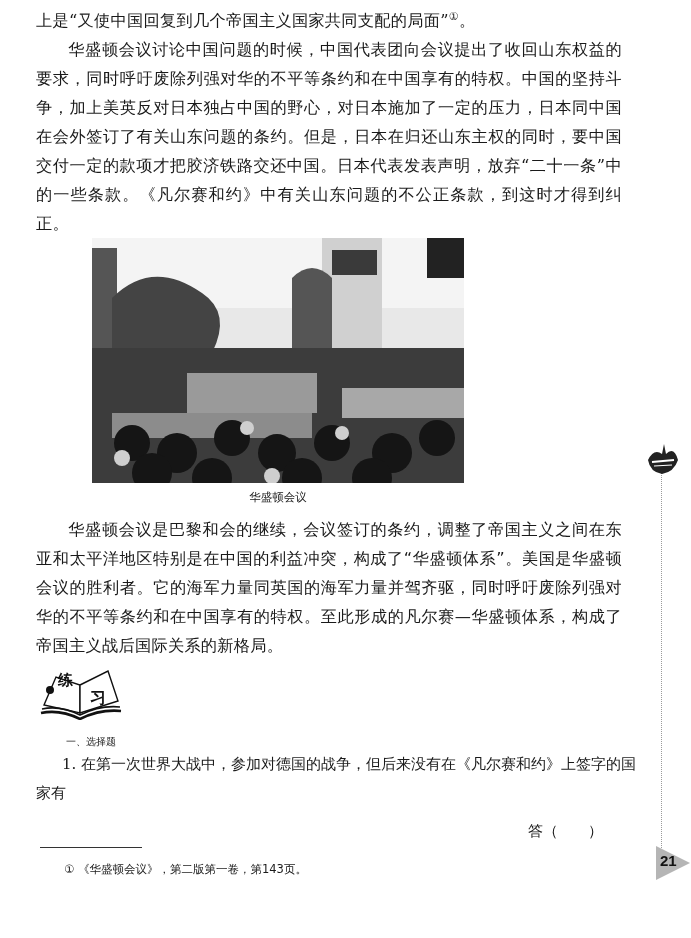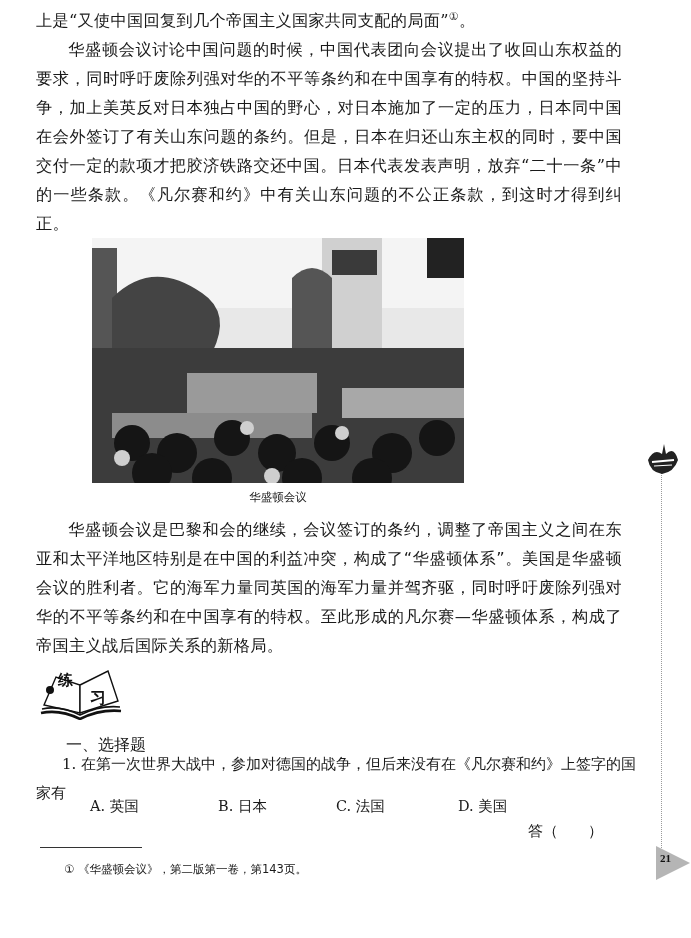--- a/index.html
+++ b/index.html
@@ -22,41 +22,41 @@
       background: #cfcfcf; overflow: hidden;
     }
     .photo svg { display: block; }
     .caption {
       position: absolute; left: 92px; width: 372px; top: 490px;
       text-align: center; font-size: 11.5px; font-family: Liberation Serif, serif;
     }
     .p2 { top: 515px; font-family: "DejaVu Sans", "Liberation Sans", sans-serif; }
     .exercise-logo { position: absolute; left: 38px; top: 665px; width: 84px; height: 55px; }
     .section-head {
-      position: absolute; left: 66px; top: 735px; font-size: 16px;
+      position: absolute; left: 66px; top: 735px; font-size: 10px;
       font-family: "DejaVu Sans", "Liberation Sans", sans-serif;
     }
     .question { position: absolute; left: 36px; top: 750px; width: 604px; font-size: 15px; line-height: 29px; }
     .options { position: absolute; top: 797px; left: 0; width: 691px; height: 28px; font-size: 14.5px; }
     .opt { position: absolute; top: 0; }
     .answer { position: absolute; left: 528px; top: 822px; font-size: 15px; }
     .fn-rule { position: absolute; left: 40px; top: 847px; width: 102px; height: 1px; background: #333; }
     .footnote {
       position: absolute; left: 64px; top: 862px; font-size: 11.5px;
       font-family: "DejaVu Sans", "Liberation Sans", sans-serif;
     }
     .margin-line {
       position: absolute; left: 661px; top: 470px; width: 0; height: 380px;
       border-left: 1.5px dotted #9a9a9a;
     }
     .margin-emblem { position: absolute; left: 640px; top: 440px; width: 44px; height: 40px; }
     .page-tab { position: absolute; left: 656px; top: 846px; width: 34px; height: 34px; }
     .page-num {
-      position: absolute; left: 660px; top: 852px; font-size: 11px; font-weight: bold;
-      font-family: Liberation Serif, serif; color: #111;
+      position: absolute; left: 660px; top: 852px; font-size: 15px; font-weight: bold;
+      font-family: Liberation Sans, sans-serif; color: #111;
     }
   </style>
 </head>
 <body>
 
 <div class="page">
 
   <div class="para p0">
     <span>上是“又使中国回复到几个帝国主义国家共同支配的局面”</span><span class="fnref">①</span><span>。</span>
   </div>
@@ -118,26 +118,20 @@
     </svg>
   </div>
 
   <div class="section-head">一、选择题</div>
 
   <div class="question">
     <span style="display:inline-block;width:26px"></span><span>1.</span>
     <span>在第一次世界大战中，参加对德国的战争，但后来没有在《凡尔赛和约》上签字的国家有</span>
   </div>
 
-  <div class="options">
-    <div class="opt" style="left:90px"><span>A.</span> <span>英国</span></div>
-    <div class="opt" style="left:218px"><span>B.</span> <span>日本</span></div>
-    <div class="opt" style="left:336px"><span>C.</span> <span>法国</span></div>
-    <div class="opt" style="left:458px"><span>D.</span> <span>美国</span></div>
-  </div>
 
   <div class="answer">答（　　）</div>
 
   <div class="fn-rule"></div>
   <div class="footnote">
     <span>①</span>
     <span>《华盛顿会议》，第二版第一卷，第143页。</span>
   </div>
 
   <div class="margin-line"></div>

